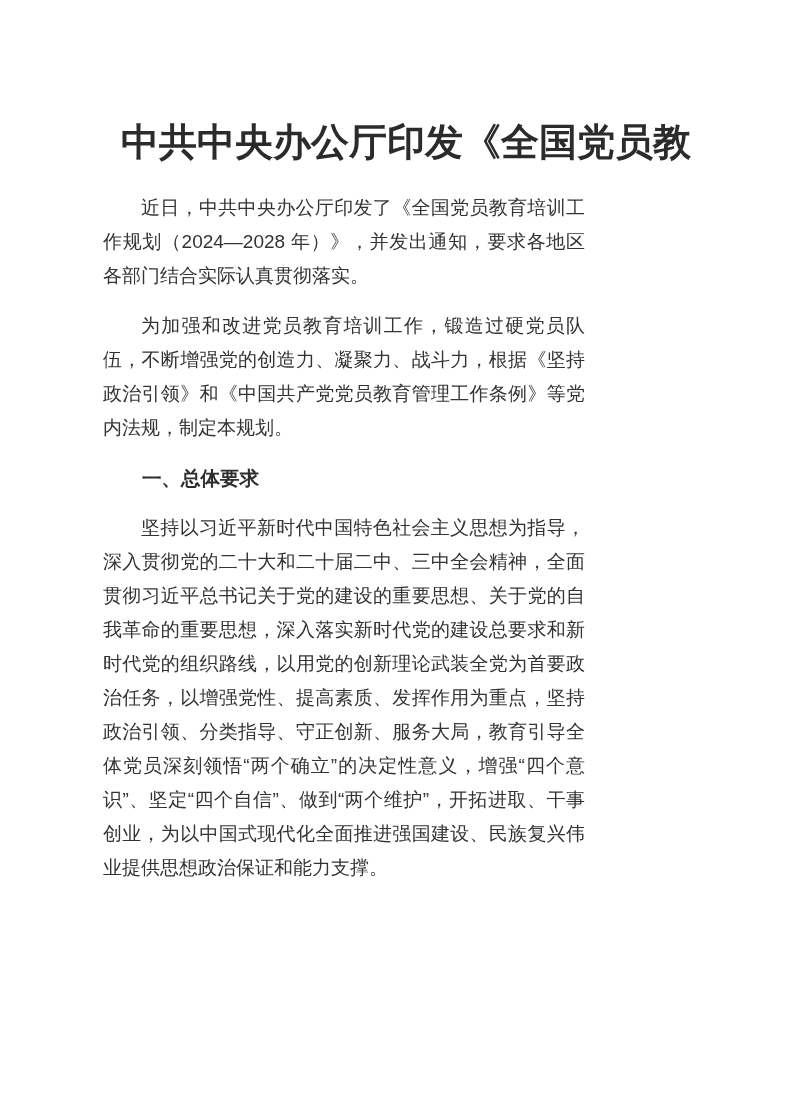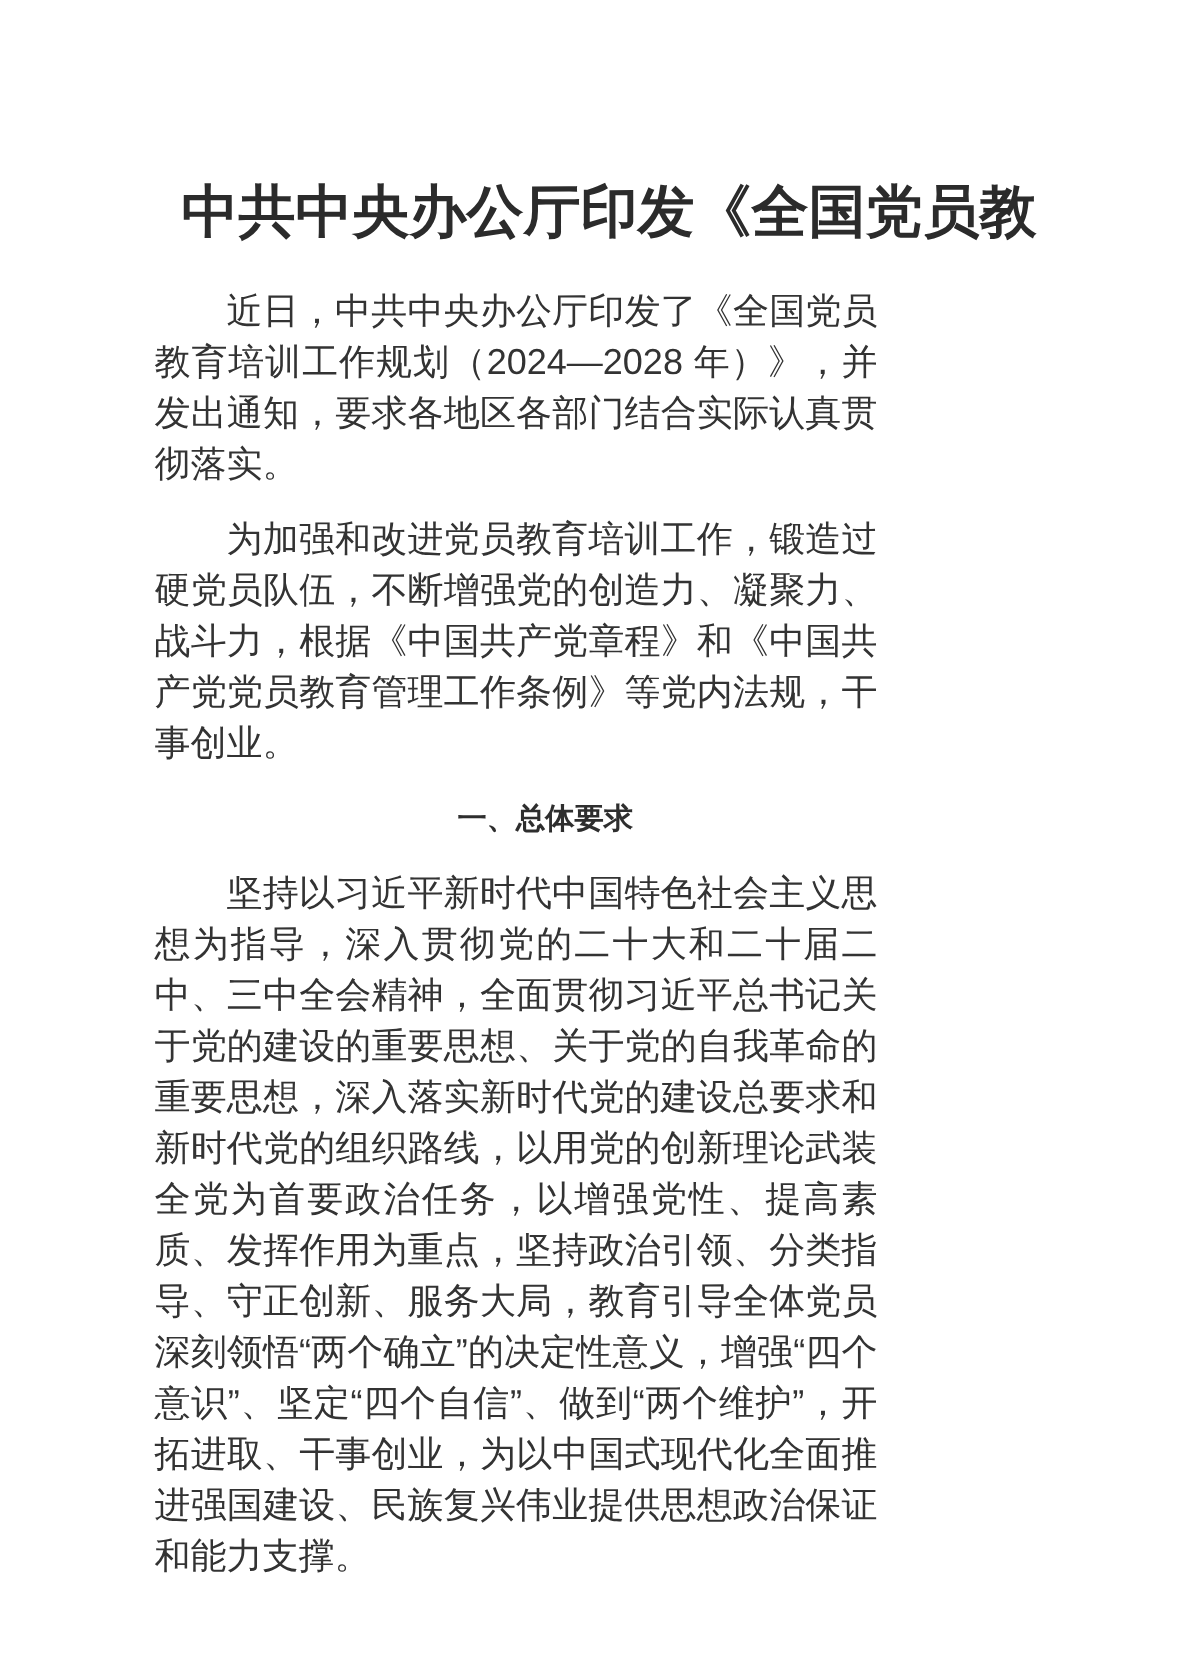--- a/index.html
+++ b/index.html
@@ -29,48 +29,47 @@
     line-height: 65px;
     color: #2b2b2b;
     letter-spacing: 0;
   }
   .title-line {
     display: block;
     white-space: nowrap;
   }
   .para {
     margin: 0 0 16px 0;
-    font-size: 24px;
+    font-size: 19px;
     line-height: 34px;
     text-align: justify;
     text-indent: 2em;
     color: #333333;
   }
   .section-heading {
     margin: 0 0 16px 0;
     font-size: 19.5px;
     line-height: 34px;
     font-weight: 700;
     text-indent: 2em;
     color: #2e2e2e;
-    text-align: center;
   }
 </style>
 </head>
 <body>
 
 <div class="page">
 
   <h1 class="doc-title">
     <span class="title-line">中共中央办公厅印发《全国党员教</span>
   </h1>
 
   <p class="para">近日，中共中央办公厅印发了《全国党员教育培训工作规划（2024—2028 年）》，并发出通知，要求各地区各部门结合实际认真贯彻落实。</p>
 
 
-  <p class="para">为加强和改进党员教育培训工作，锻造过硬党员队伍，不断增强党的创造力、凝聚力、战斗力，根据《中国共产党章程》和《中国共产党党员教育管理工作条例》等党内法规，干事创业。</p>
+  <p class="para">为加强和改进党员教育培训工作，锻造过硬党员队伍，不断增强党的创造力、凝聚力、战斗力，根据《坚持政治引领》和《中国共产党党员教育管理工作条例》等党内法规，制定本规划。</p>
 
   <h2 class="section-heading">一、总体要求</h2>
 
   <p class="para">坚持以习近平新时代中国特色社会主义思想为指导，深入贯彻党的二十大和二十届二中、三中全会精神，全面贯彻习近平总书记关于党的建设的重要思想、关于党的自我革命的重要思想，深入落实新时代党的建设总要求和新时代党的组织路线，以用党的创新理论武装全党为首要政治任务，以增强党性、提高素质、发挥作用为重点，坚持政治引领、分类指导、守正创新、服务大局，教育引导全体党员深刻领悟“两个确立”的决定性意义，增强“四个意识”、坚定“四个自信”、做到“两个维护”，开拓进取、干事创业，为以中国式现代化全面推进强国建设、民族复兴伟业提供思想政治保证和能力支撑。</p>
 
 
 </div>
 
 </body></html>

